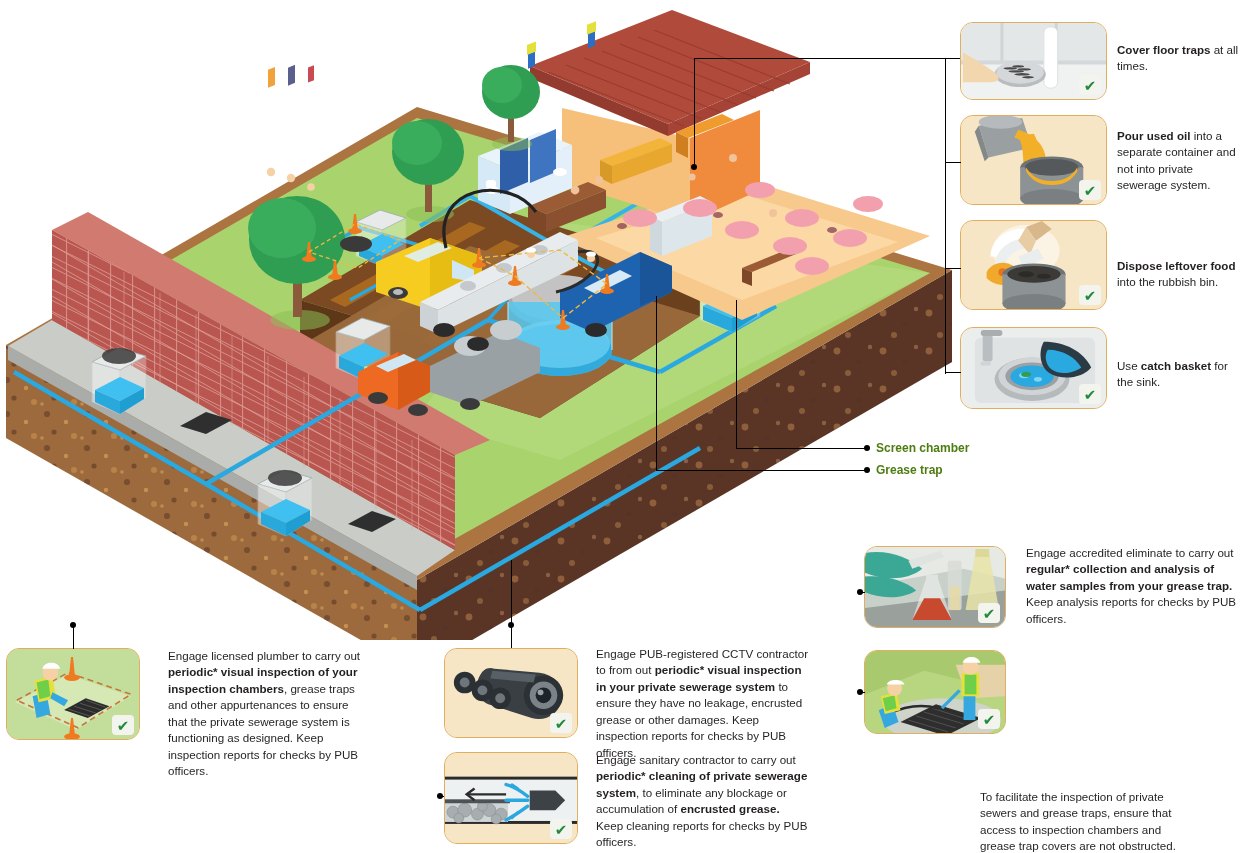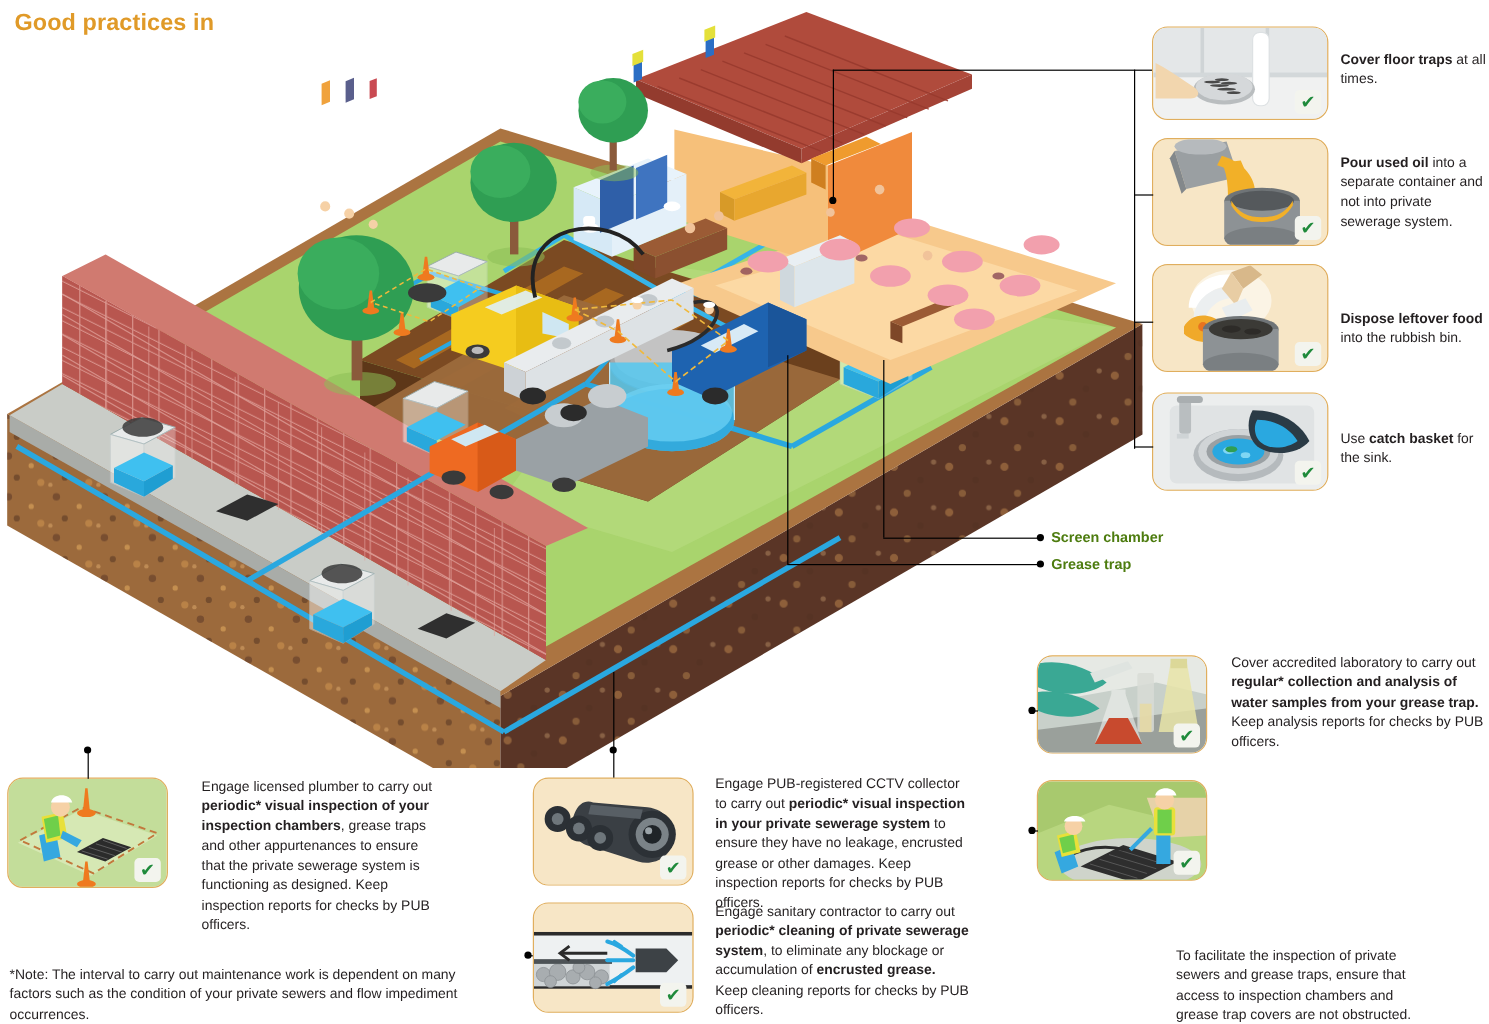--- a/index.html
+++ b/index.html
@@ -60,21 +60,20 @@
 
   
   #scene { position: absolute; left: 0; top: 0; width: 960px; height: 640px; }
 </style>
 </head>
 <body>
 
 <div id="root">
 
   <div class="title">
-    <div>Good practices in</div>
   </div>
 
   <svg id="scene" viewBox="0 0 960 640">
     <defs>
       <linearGradient id="gSoilFront" x1="0" y1="0" x2="0" y2="1">
         <stat></stat>
       </linearGradient>
       <pattern id="brickPat" width="22" height="11" patternUnits="userSpaceOnUse" patternTransform="skewY(26.5)">
         <rect width="22" height="11" fill="#b8564f"></rect>
         <rect width="22" height="1" y="10" fill="#d9938c"></rect>
@@ -584,21 +583,20 @@
     </svg>
     <div class="tick">✔</div>
   </div>
   <div class="ln v" style="left:73px; top:625px; height:24px;"></div>
   <div class="ln h" style="left:73px; top:625px; width:0px;"></div>
   <div class="dot" style="left:70px; top:622px;"></div>
   <div class="note-text" style="left:168px; top:648px; width:200px;">
     <span>Engage licensed plumber to carry out </span><b>periodic* visual inspection of your inspection chambers</b><span>, grease traps and other appurtenances to ensure that the private sewerage system is functioning as designed. Keep inspection reports for checks by PUB officers.</span>
   </div>
 
-  <div class="note-text" style="left:8px; top:805px; width:384px;">*Note: The interval to carry out maintenance work is dependent on many factors such as the condition of your private sewers and flow impediment occurrences.</div>
 
   <div class="card" style="left:444px; top:648px; width:134px; height:90px;">
     <svg class="inner" viewBox="0 0 134 90">
       <rect width="134" height="90" fill="#f7e6c6"></rect>
       <path d="M50,20 L96,24 C112,26 120,38 118,52 C116,66 102,74 88,70 L44,56 C34,52 30,40 34,30 C38,20 44,18 50,20 Z" fill="#3a3f44"></path>
       <ellipse cx="100" cy="47" rx="20" ry="20" fill="#2c3136"></ellipse>
       <ellipse cx="100" cy="47" rx="14" ry="14" fill="#7b8388"></ellipse>
       <ellipse cx="100" cy="47" rx="8" ry="8" fill="#1f2428"></ellipse>
       <ellipse cx="97" cy="44" rx="3" ry="3" fill="#9aa3a8"></ellipse>
       <g>
@@ -610,21 +608,21 @@
           <circle cx="56" cy="50" r="5" fill="#6e767b"></circle>
       </g>
       <path d="M48,22 L92,26 L90,34 L46,30 Z" fill="#585f65"></path>
     </svg>
     <div class="tick">✔</div>
   </div>
   <div class="ln v" style="left:511px; top:626px; height:22px;"></div>
   <div class="ln h" style="left:511px; top:626px; width:0;"></div>
   <div class="dot" style="left:508px; top:622px;"></div>
   <div class="note-text" style="left:596px; top:646px; width:212px;">
-    <span>Engage PUB-registered CCTV collector to carry out </span><b>periodic* visual inspection in your private sewerage system</b><span> to ensure they have no leakage, encrusted grease or other damages. Keep inspection reports for checks by PUB officers.</span>
+    <span>Engage PUB-registered CCTV contractor to from out </span><b>periodic* visual inspection in your private sewerage system</b><span> to ensure they have no leakage, encrusted grease or other damages. Keep inspection reports for checks by PUB officers.</span>
   </div>
 
   <div class="card" style="left:444px; top:752px; width:134px; height:92px;">
     <svg class="inner" viewBox="0 0 134 92">
       <rect width="134" height="92" fill="#f7e6c6"></rect>
       <rect x="0" y="26" width="134" height="44" fill="#eef1f2"></rect>
       <rect x="0" y="24" width="134" height="3" fill="#2b2b2b"></rect>
       <rect x="0" y="69" width="134" height="3" fill="#2b2b2b"></rect>
       <rect x="0" y="50" width="64" height="20" fill="#cfd4d6"></rect>
       <g fill="#a8adb0" stroke="#8d9295" stroke-width=".7">
@@ -679,21 +677,21 @@
       <rect x="112" y="2" width="14" height="8" fill="#dcd898"></rect>
       <polygon points="62,32 74,32 88,74 48,74" fill="#f0f2ee" opacity=".6"></polygon>
       <polygon points="60,52 76,52 88,74 48,74" fill="#c84a2e"></polygon>
       <rect x="62" y="28" width="12" height="6" fill="#e0e4e0"></rect>
     </svg>
     <div class="tick">✔</div>
   </div>
   <div class="dot" style="left:857px; top:589px;"></div>
   <div class="ln h" style="left:860px; top:592px; width:5px;"></div>
   <div class="note-text" style="left:1026px; top:545px; width:214px;">
-    <span>Cover accredited laboratory to carry out </span><b>regular* collection and analysis of water samples from your grease trap.</b><span> Keep analysis reports for checks by PUB officers.</span>
+    <span>Engage accredited eliminate to carry out </span><b>regular* collection and analysis of water samples from your grease trap.</b><span> Keep analysis reports for checks by PUB officers.</span>
   </div>
 
   <div class="card" style="left:864px; top:650px; width:142px; height:84px;">
     <svg class="inner" viewBox="0 0 142 84">
       <rect width="142" height="84" fill="#a8c96e"></rect>
       <polygon points="0,44 60,20 142,40 142,84 0,84" fill="#b8d67f"></polygon>
       <polygon points="92,14 142,14 142,46 104,48" fill="#e6d2a8"></polygon>
       <ellipse cx="78" cy="70" rx="60" ry="22" fill="#cfd4cb"></ellipse>
       <polygon points="36,72 72,54 118,68 82,86" fill="#2e2e2e"></polygon>
       <g stroke="#5a5a5a" stroke-width=".8">

